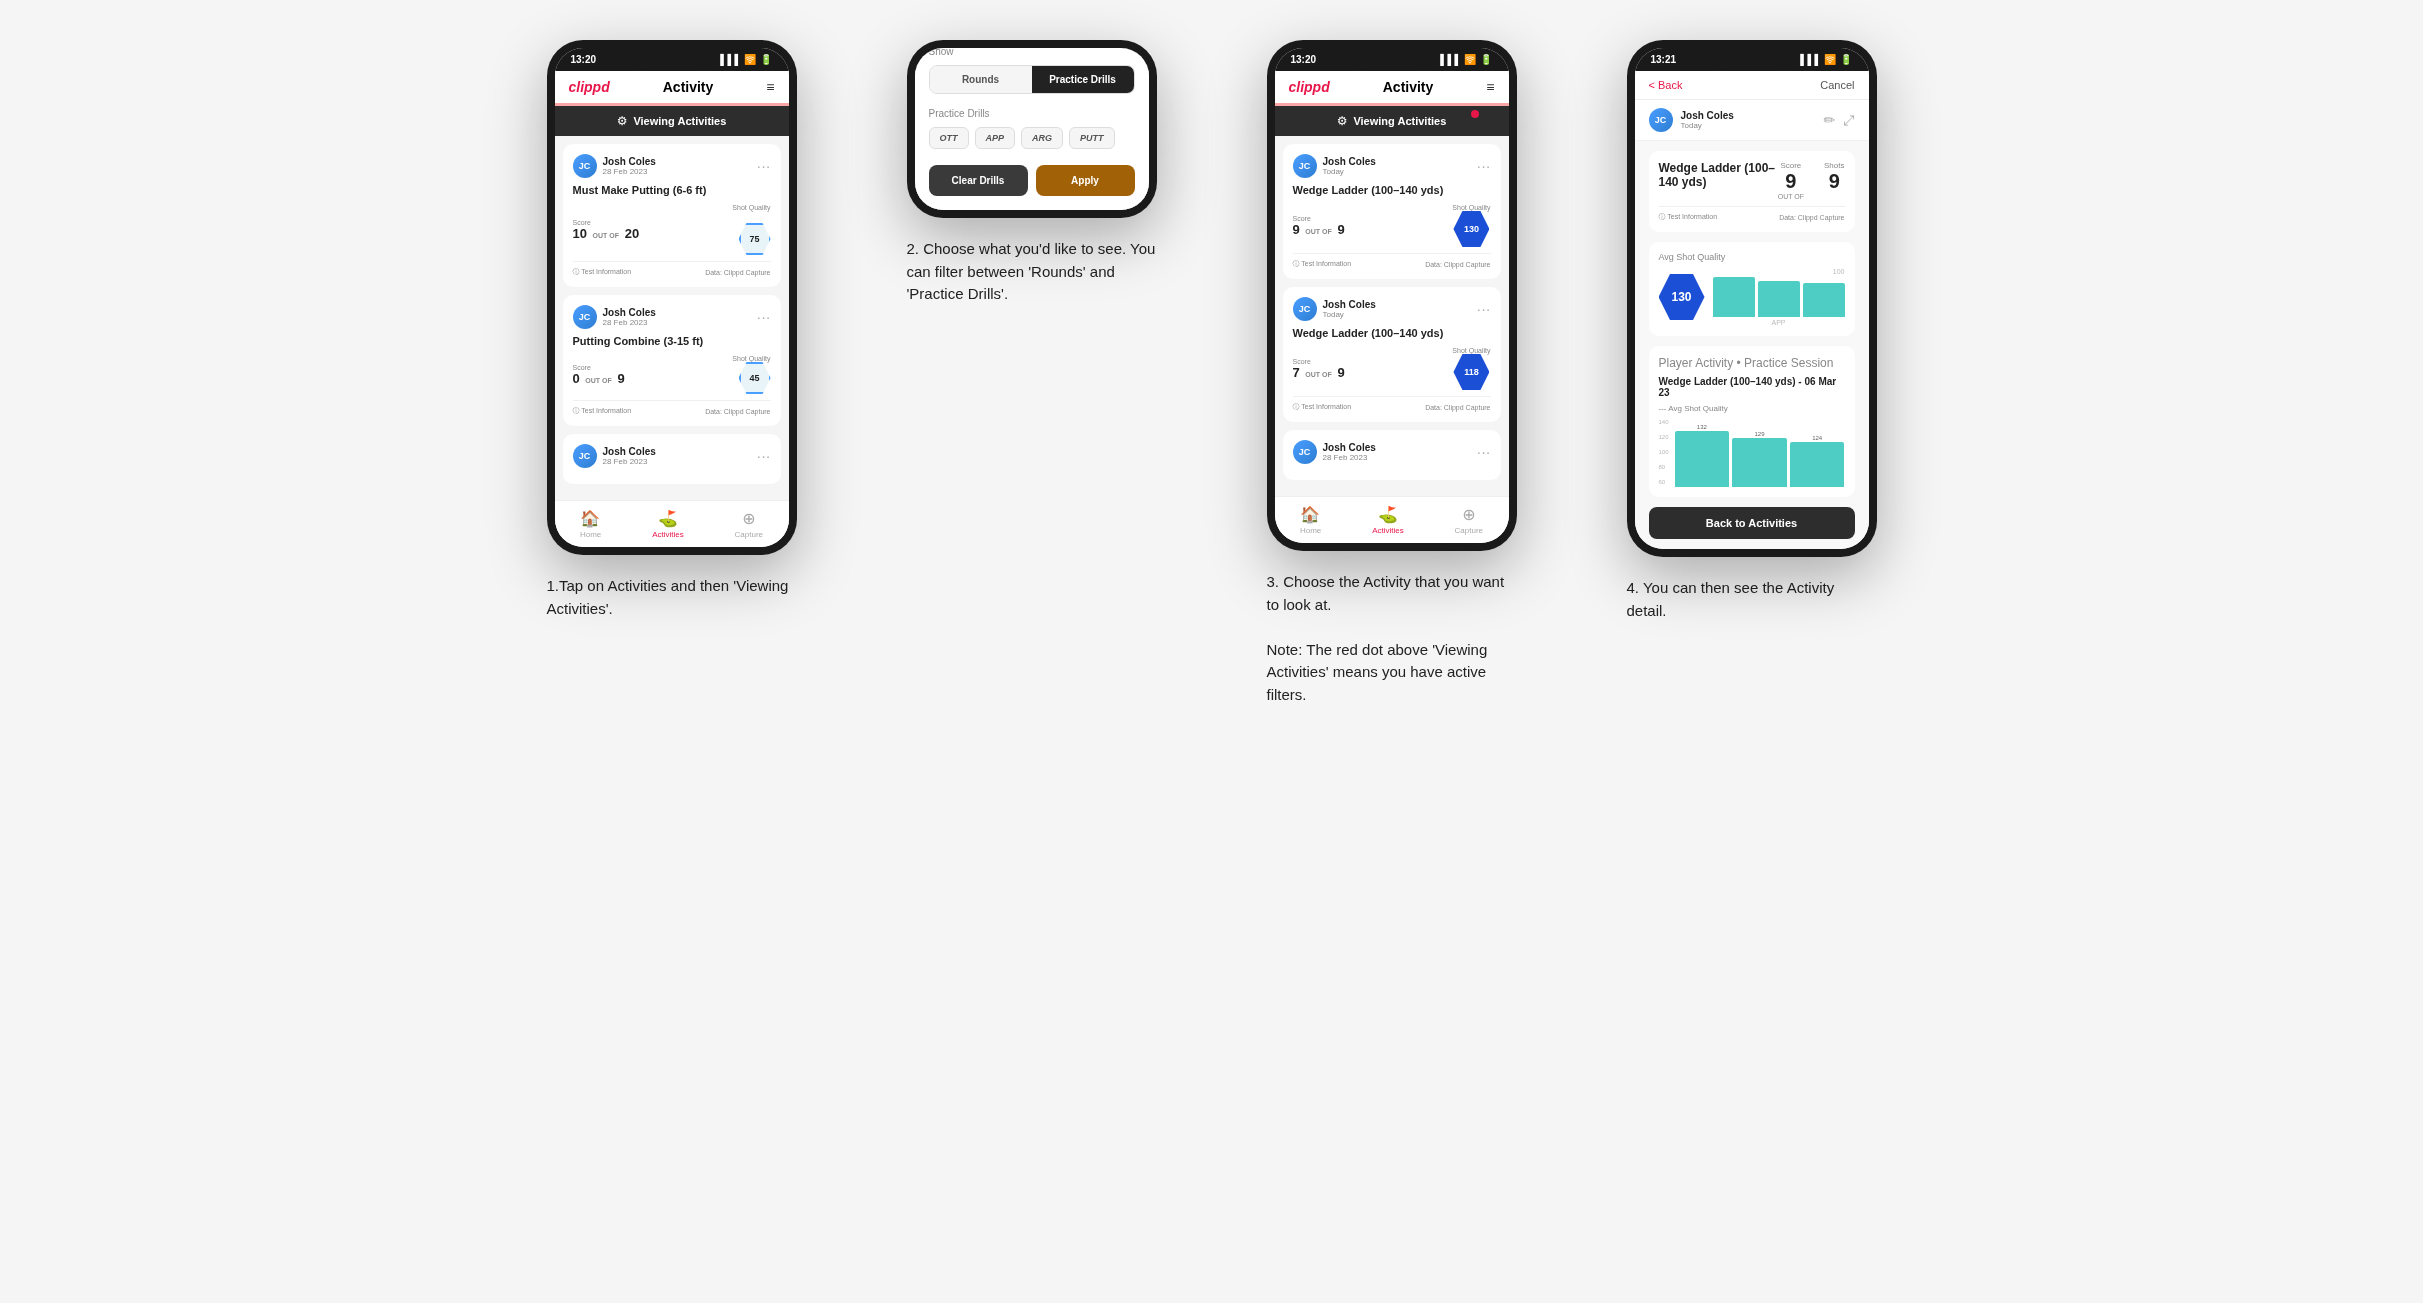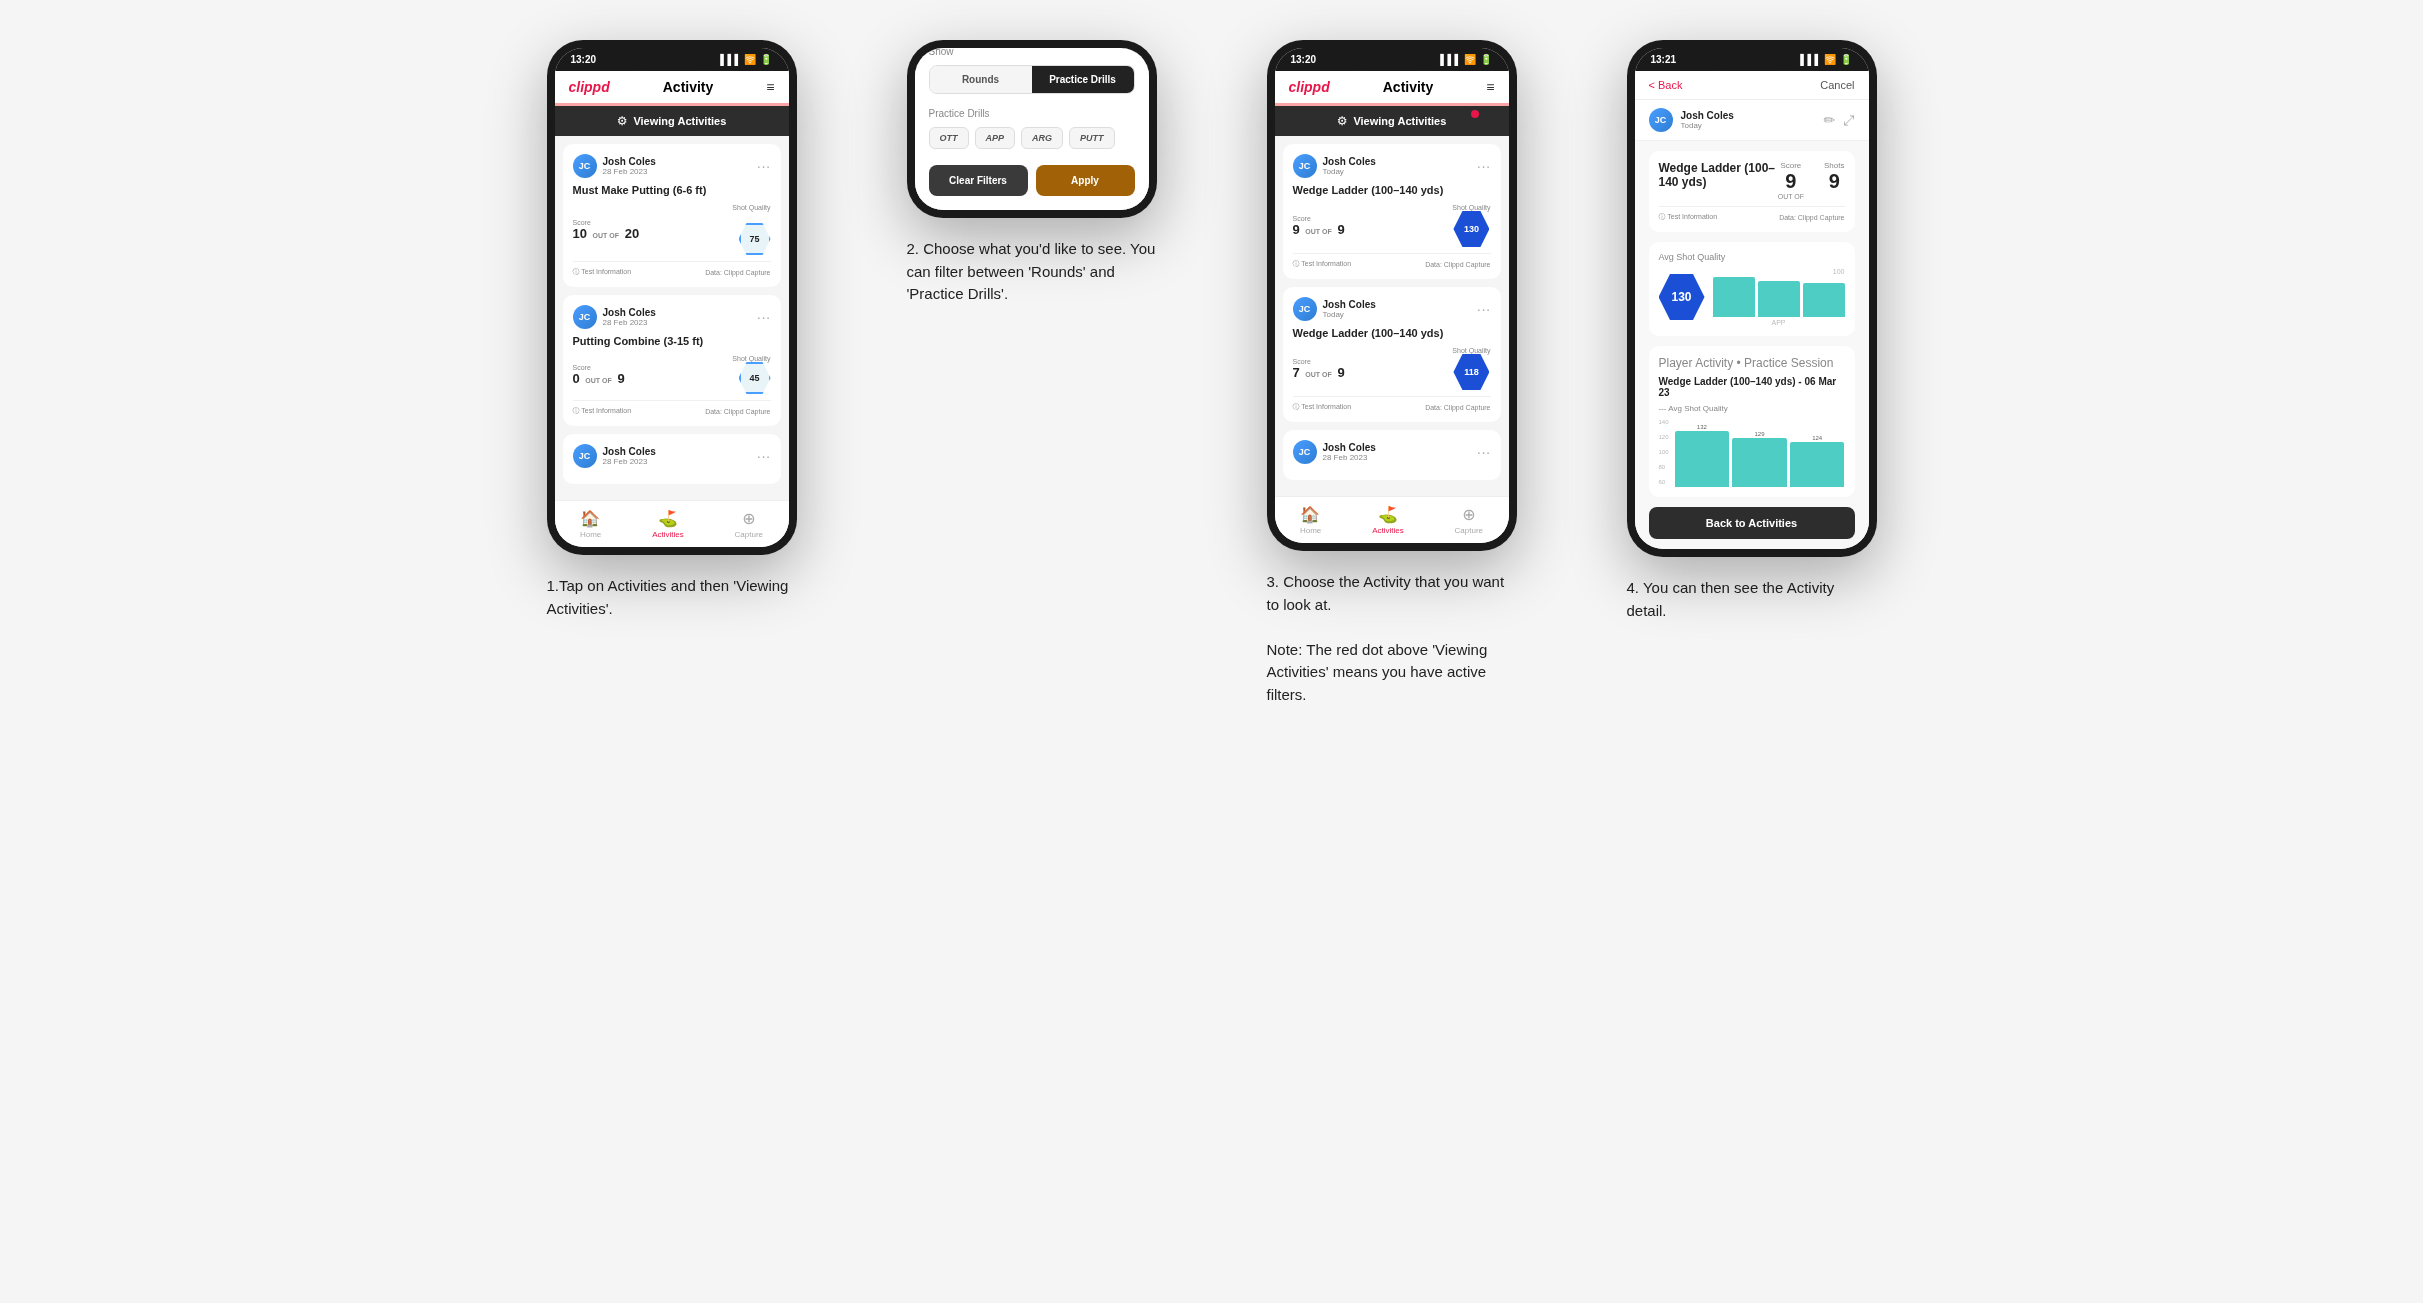--- a/index.html
+++ b/index.html
@@ -511,21 +511,21 @@
               </div>
             </div>
             <div class="filter-section-label">Practice Drills</div>
             <div class="drill-tags">
               <div class="drill-tag">OTT</div>
               <div class="drill-tag">APP</div>
               <div class="drill-tag">ARG</div>
               <div class="drill-tag">PUTT</div>
             </div>
             <div class="filter-actions">
-              <button class="btn-clear">Clear Filters</button>
+              <button class="btn-clear">Clear Drills</button>
               <button class="btn-apply">Apply</button>
             </div>
           </div>
         </div>
       </div>
     </div>
     <div class="description-text" style="white-space:pre-line;">2. Choose what you'd like to see. You can filter between 'Rounds' and 'Practice Drills'.</div>
   </div>
 
   <div class="phone-section">

